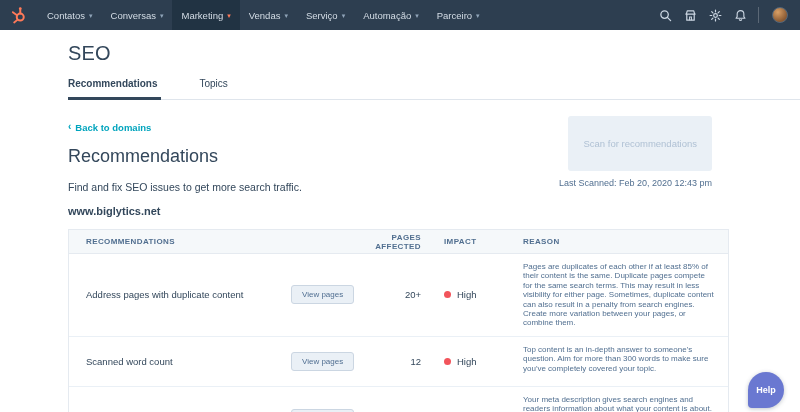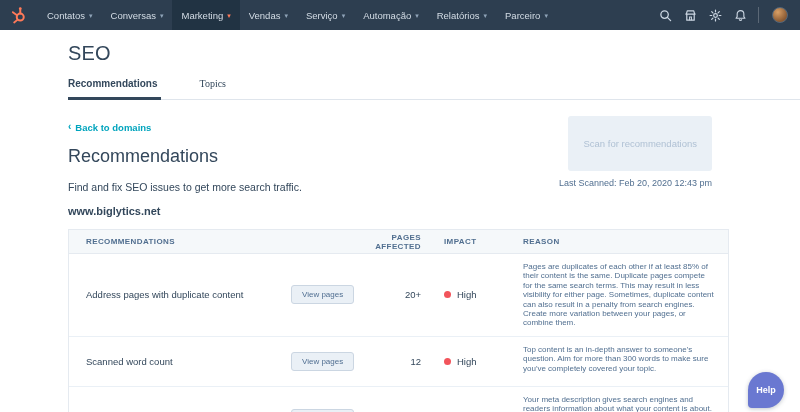--- a/index.html
+++ b/index.html
@@ -25,21 +25,21 @@
     background: radial-gradient(circle at 35% 30%, #d9a066, #8a5a33 70%); border: 1px solid #55677a; }
 
   
   .page-head { padding: 12px 0 0 68px; }
   .page-title { font-size: 20px; font-weight: 400; color: #33475b; letter-spacing: 0.2px; }
   .tabs { display: flex; gap: 38px; margin-top: 13px; border-bottom: 1px solid #dfe5ec;
     padding-left: 0; }
   .tab { font-size: 10px; font-weight: 700; color: #33475b; padding: 0 4px 8px 0; cursor: pointer;
     border-bottom: 3px solid transparent; margin-bottom: -1px; }
   .tab.active { border-bottom-color: #33475b; }
-  .tab.inactive { font-weight: 400; color: #33475b; font-family: Liberation Serif, serif; }
+  .tab.inactive { font-weight: 400; color: #33475b; }
 
   
   .section { padding: 16px 0 0 68px; position: relative; }
   .back-link { display: inline-flex; align-items: center; gap: 4px; color: #00a4bd;
     font-size: 9.5px; font-weight: 700; cursor: pointer; text-decoration: none; }
   .back-chevron { font-size: 10px; line-height: 1; }
   .section-title { font-size: 18px; font-weight: 400; margin-top: 12px; color: #33475b; }
   .section-sub { font-size: 10.5px; margin-top: 14px; color: #33475b; }
   .domain-name { font-size: 11px; font-weight: 700; margin-top: 12px; color: #33475b; }
 
@@ -109,24 +109,20 @@
     </div>
     <div class="nav-item">
       <span>Serviço</span>
       <span class="caret">▾</span>
     </div>
     <div class="nav-item">
       <span>Automação</span>
       <span class="caret">▾</span>
     </div>
     <div class="nav-item">
-      <span>Relatórios</span>
-      <span class="caret">▾</span>
-    </div>
-    <div class="nav-item">
       <span>Parceiro</span>
       <span class="caret">▾</span>
     </div>
   </div>
 
   <div class="nav-right">
     <div class="nav-icon">
       <svg width="13" height="13" viewBox="0 0 14 14" fill="none">
         <circle cx="6" cy="6" r="4" stroke="#cbd6e2" stroke-width="1.4"></circle>
         <path d="M9 9 L12.5 12.5" stroke="#cbd6e2" stroke-width="1.4" stroke-linecap="round"></path>

